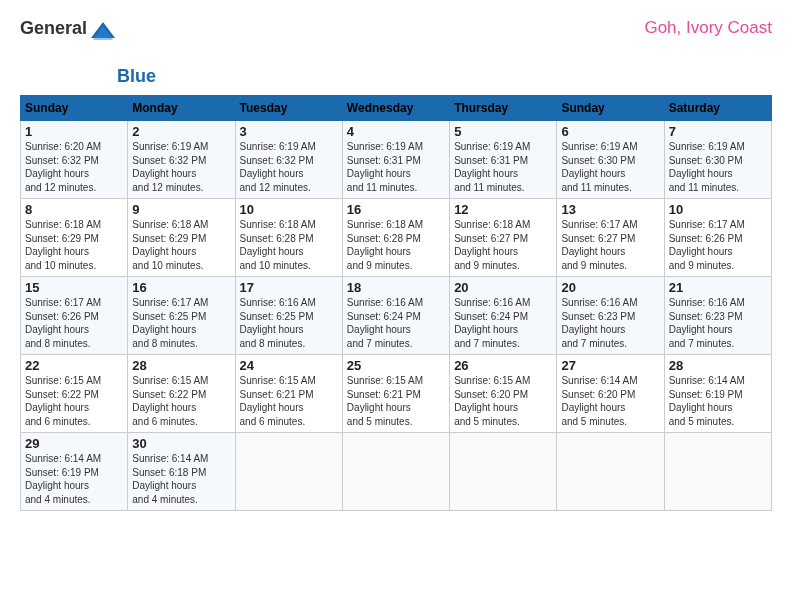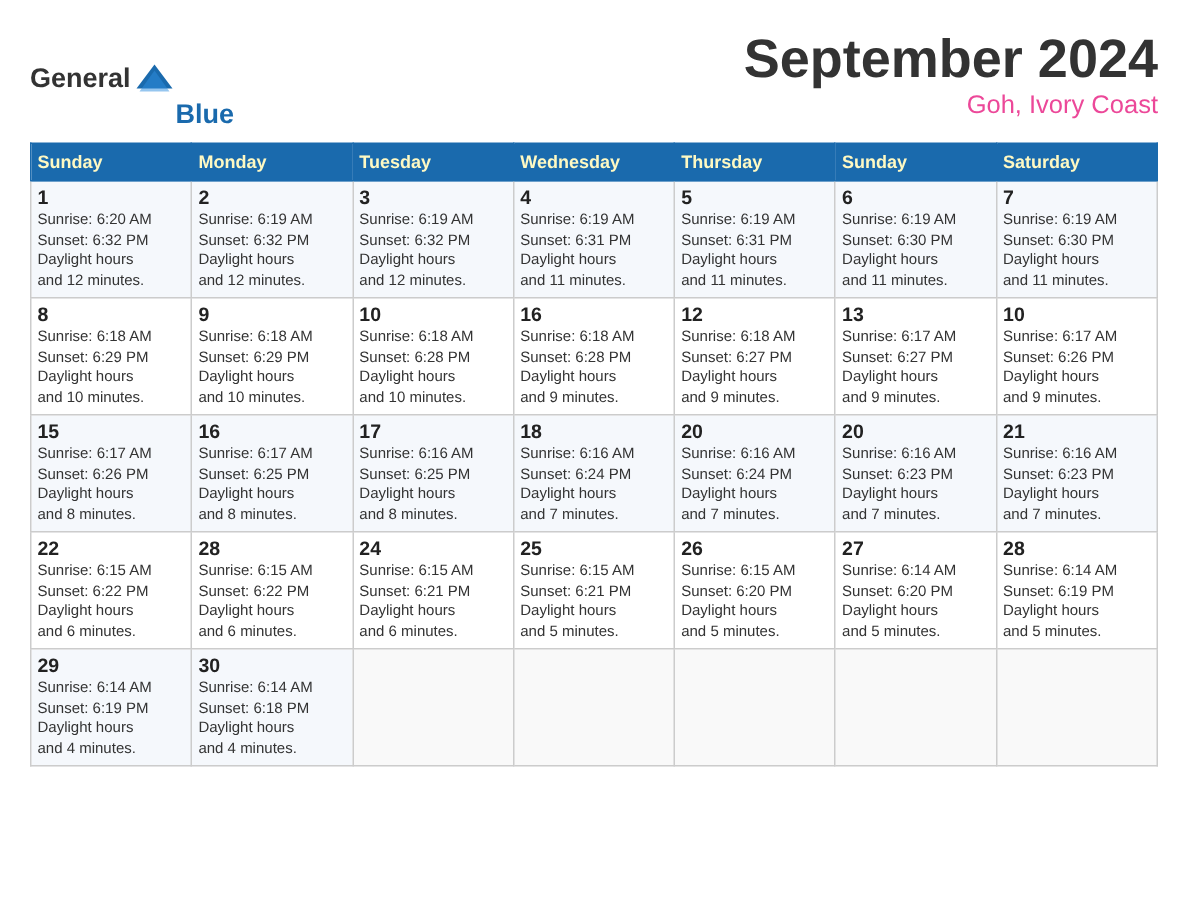--- a/index.html
+++ b/index.html
@@ -15,21 +15,20 @@
       padding: 18px 20px 10px 20px;
     }
     .header-row {
       display: flex;
       align-items: flex-start;
       justify-content: space-between;
       margin-bottom: 8px;
     }
     .logo {
       display: flex;
-      align-items: center;
     }
     .logo-text-general {
       font-size: 18px;
       font-weight: bold;
       color: #333;
     }
     .logo-text-blue {
       font-size: 18px;
       font-weight: bold;
       color: #1a6aad;
@@ -52,21 +51,21 @@
       font-size: 17px;
       color: #ec4899;
     }
     table {
       width: 100%;
       border-collapse: collapse;
       table-layout: fixed;
     }
     thead th {
       background: #1a6aad;
-      color: #fef9c3;
+      color: #000000;
       font-size: 12px;
       font-weight: bold;
       padding: 5px 4px;
       text-align: left;
       border: 1px solid #1a6aad;
     }
     tbody td {
       vertical-align: top;
       border: 1px solid #ccc;
       padding: 3px 4px;
@@ -104,21 +103,20 @@
     <div class="logo">
       <span class="logo-text-general">General</span>
       <svg class="logo-icon" viewBox="0 0 28 28">
         <polygon points="14,4 26,20 2,20" fill="#1a6aad"></polygon>
         <polygon points="14,8 24,22 4,22" fill="#2e8de0" opacity="0.5"></polygon>
       </svg>
       <br>
       <span class="logo-text-blue">Blue</span>
     </div>
     <div class="title-block">
-      <div class="month-title">September 2024</div>
       <div class="location">Goh, Ivory Coast</div>
     </div>
   </div>
 
   <table>
     <thead>
       <tr>
         <th>Sunday</th>
         <th>Monday</th>
         <th>Tuesday</th>

